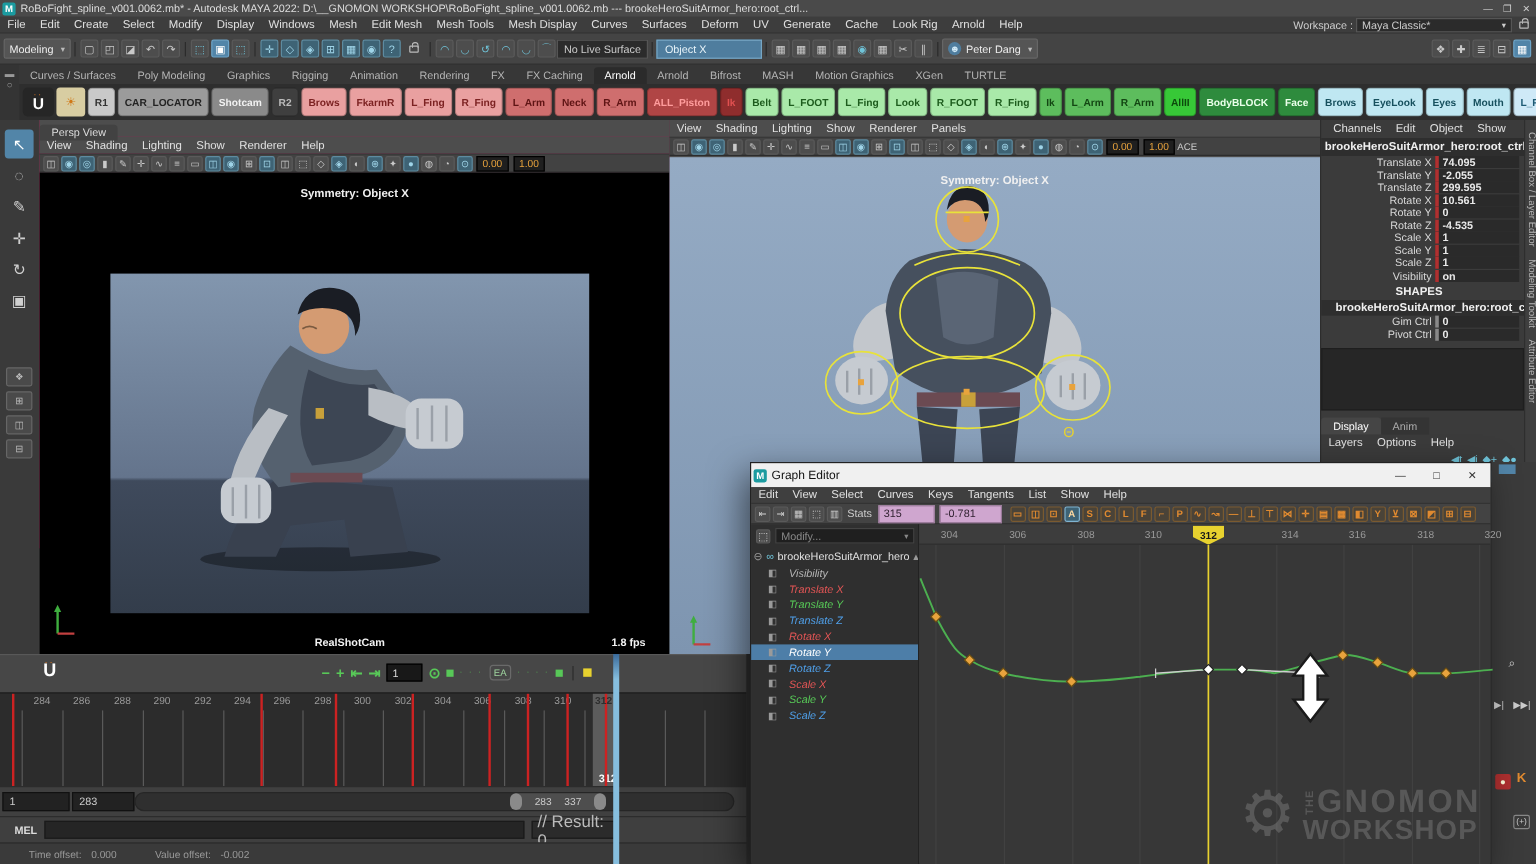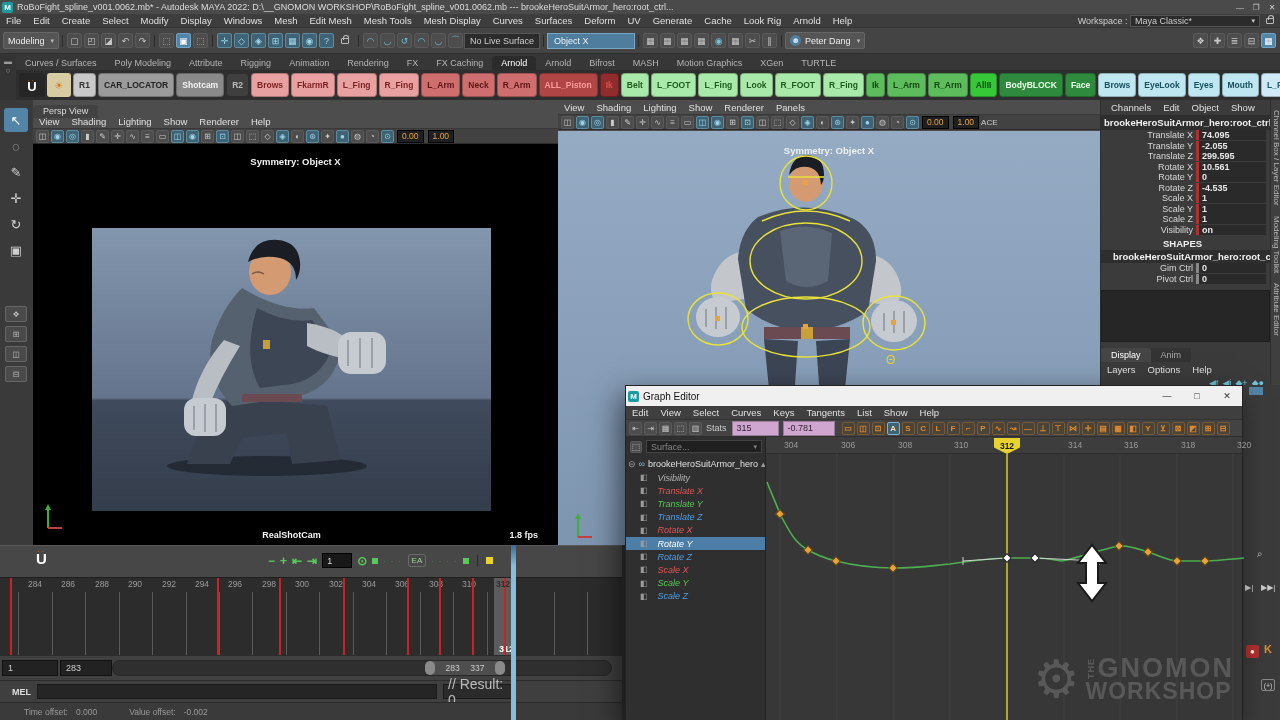--- a/index.html
+++ b/index.html
@@ -248,21 +248,21 @@
   <div id="shelfedge" class="abs">
     <span>
         <span style="display:block;text-align:center">▬</span>
         <span style="display:block;text-align:center">○</span>
       </span>
   </div>
   <div id="shelftabs" class="abs">
     <span style="display:flex">
         <span class="stab">Curves / Surfaces</span>
         <span class="stab">Poly Modeling</span>
-        <span class="stab">Attribute</span>
+        <span class="stab">Graphics</span>
         <span class="stab">Rigging</span>
         <span class="stab">Animation</span>
         <span class="stab">Rendering</span>
         <span class="stab">FX</span>
         <span class="stab">FX Caching</span>
         <span class="stab on">Arnold</span>
         <span class="stab">Arnold</span>
         <span class="stab">Bifrost</span>
         <span class="stab">MASH</span>
         <span class="stab">Motion Graphics</span>
@@ -701,21 +701,21 @@
           <span class="oic">◩</span>
           <span class="oic">⊞</span>
           <span class="oic">⊟</span>
         </span>
     </div>
     <div id="ge-body">
       <div id="ge-outliner">
         <div id="ge-search">
           <span class="ic" style="width:12px;height:12px">⬚</span>
           <span class="sbox">
-              <span>Surface...</span>
+              <span>Modify...</span>
               <span style="font-size:7px">▾</span>
             </span>
         </div>
         <div class="ge-node">
           <span style="color:#999">⊖</span>
           <span style="color:#6fc3d8">∞</span>
           <span>brookeHeroSuitArmor_hero</span>
           <span style="margin-left:auto;color:#999">▴</span>
         </div>
         <div>

